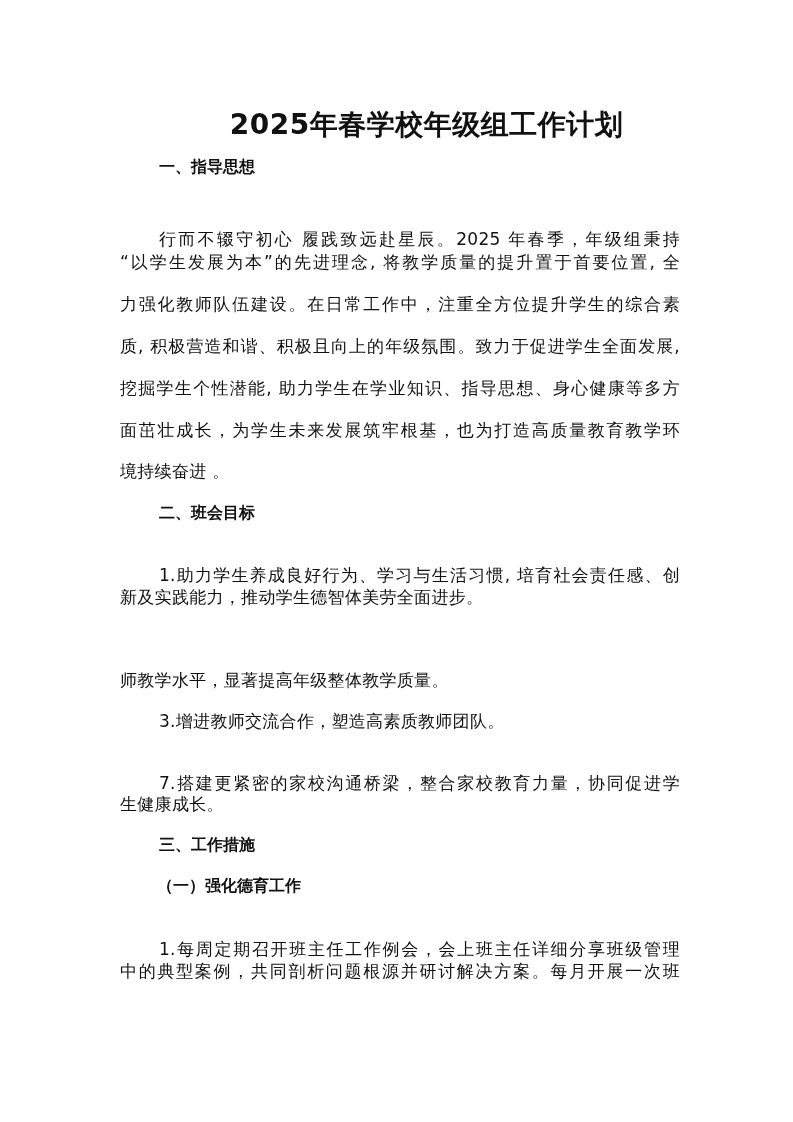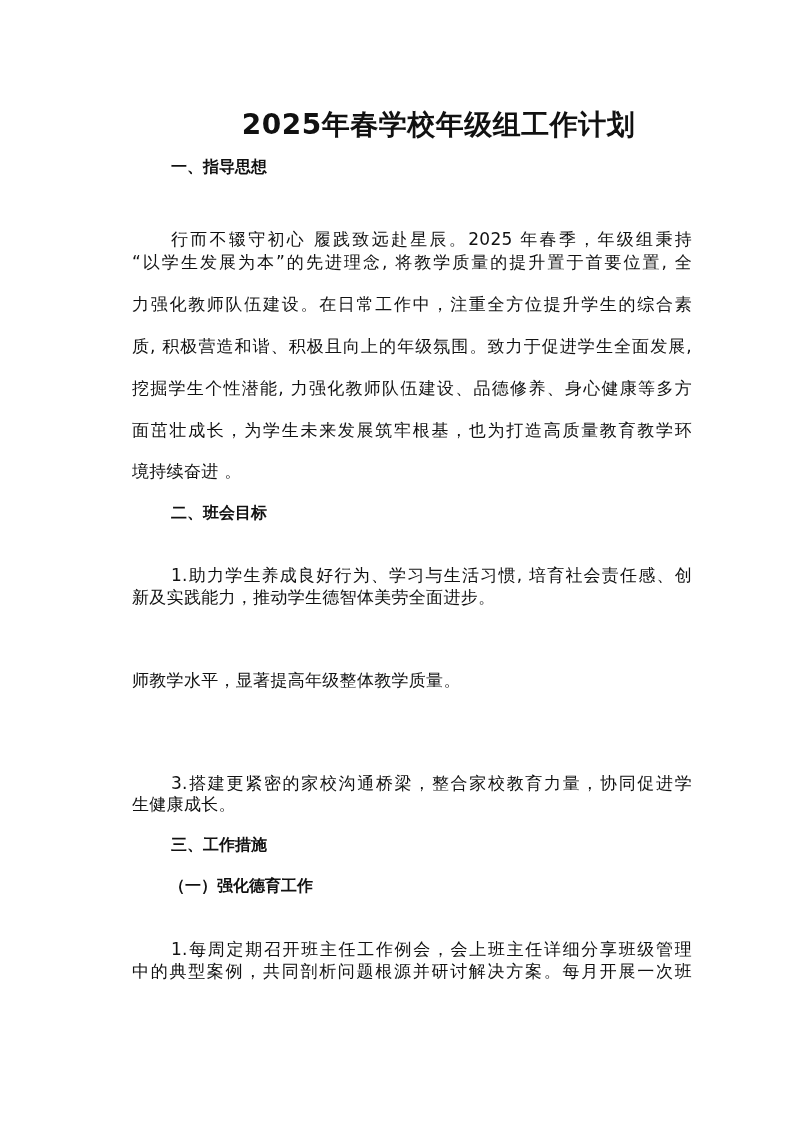--- a/index.html
+++ b/index.html
@@ -1,46 +1,47 @@
 <!DOCTYPE html>
 <html><head>
 <meta charset="utf-8">
 <style>
   html, body { margin:0; padding:0; background:#ffffff; }
   body { width:793px; height:1122px; position:relative; overflow:hidden;
          font-family:"DejaVu Sans","Liberation Sans",sans-serif; color:#111111; }
-  .page { position:absolute; left:12px; top:0; width:718px; height:1122px; background:#fff;border-radius:23px; }
+  .page { position:absolute; left:0; top:0; width:718px; height:1122px; background:#fff;border-radius:23px; }
   .title { position:absolute; left:0; width:793px; top:106px; text-align:center;
            font-size:28px; font-weight:bold; letter-spacing:0.5px; padding-left:60px; box-sizing:border-box; }
   .h { position:absolute; left:159px; font-size:16px; font-weight:bold; white-space:nowrap; }
   .ln { position:absolute; font-size:17px; white-space:nowrap; letter-spacing:0.3px; }
   .ind { left:159px; }
   .full { left:120px; }
   .just { width:560px; text-align:justify; text-align-last:justify; }
   .justi { width:521px; text-align:justify; text-align-last:justify;margin-top:20px; }
 </style>
 </head>
 <body>
 
 <div class="page">
   <div class="title">2025年春学校年级组工作计划</div>
 
   <div class="h" style="top:157px;">一、指导思想</div>
   <div class="ln ind justi" style="top:208px;">行而不辍守初心 履践致远赴星辰。2025 年春季，年级组秉持</div>
   <div class="ln full just" style="top:251px;">“以学生发展为本”的先进理念, 将教学质量的提升置于首要位置, 全</div>
   <div class="ln full just" style="top:293px;">力强化教师队伍建设。在日常工作中，注重全方位提升学生的综合素</div>
   <div class="ln full just" style="top:335px;">质, 积极营造和谐、积极且向上的年级氛围。致力于促进学生全面发展,</div>
-  <div class="ln full just" style="top:377px;">挖掘学生个性潜能, 力强化教师队伍建设、品德修养、身心健康等多方</div>
+  <div class="ln full just" style="top:377px;">挖掘学生个性潜能, 助力学生在学业知识、指导思想、身心健康等多方</div>
   <div class="ln full just" style="top:419px;">面茁壮成长，为学生未来发展筑牢根基，也为打造高质量教育教学环</div>
   <div class="ln full" style="top:460px;">境持续奋进 。</div>
 
   <div class="h" style="top:503px;">二、班会目标</div>
   <div class="ln ind justi" style="top:544px;">1.助力学生养成良好行为、学习与生活习惯, 培育社会责任感、创</div>
   <div class="ln full" style="top:586px;">新及实践能力，推动学生德智体美劳全面进步。</div>
   <div class="ln full" style="top:669px;">师教学水平，显著提高年级整体教学质量。</div>
-  <div class="ln ind justi" style="top:752px;">3.搭建更紧密的家校沟通桥梁，整合家校教育力量，协同促进学</div>
+  <div class="ln ind" style="top:710px;">3.增进教师交流合作，塑造高素质教师团队。</div>
+  <div class="ln ind justi" style="top:752px;">7.搭建更紧密的家校沟通桥梁，整合家校教育力量，协同促进学</div>
   <div class="ln full" style="top:793px;text-align:right;">生健康成长。</div>
 
   <div class="h" style="top:835px;">三、工作措施</div>
   <div class="h" style="top:876px; left:157px;text-align:right;">（一）强化德育工作</div>
   <div class="ln ind justi" style="top:918px;">1.每周定期召开班主任工作例会，会上班主任详细分享班级管理</div>
   <div class="ln full just" style="top:960px;">中的典型案例，共同剖析问题根源并研讨解决方案。每月开展一次班</div>
 </div>
 
 </body></html>

